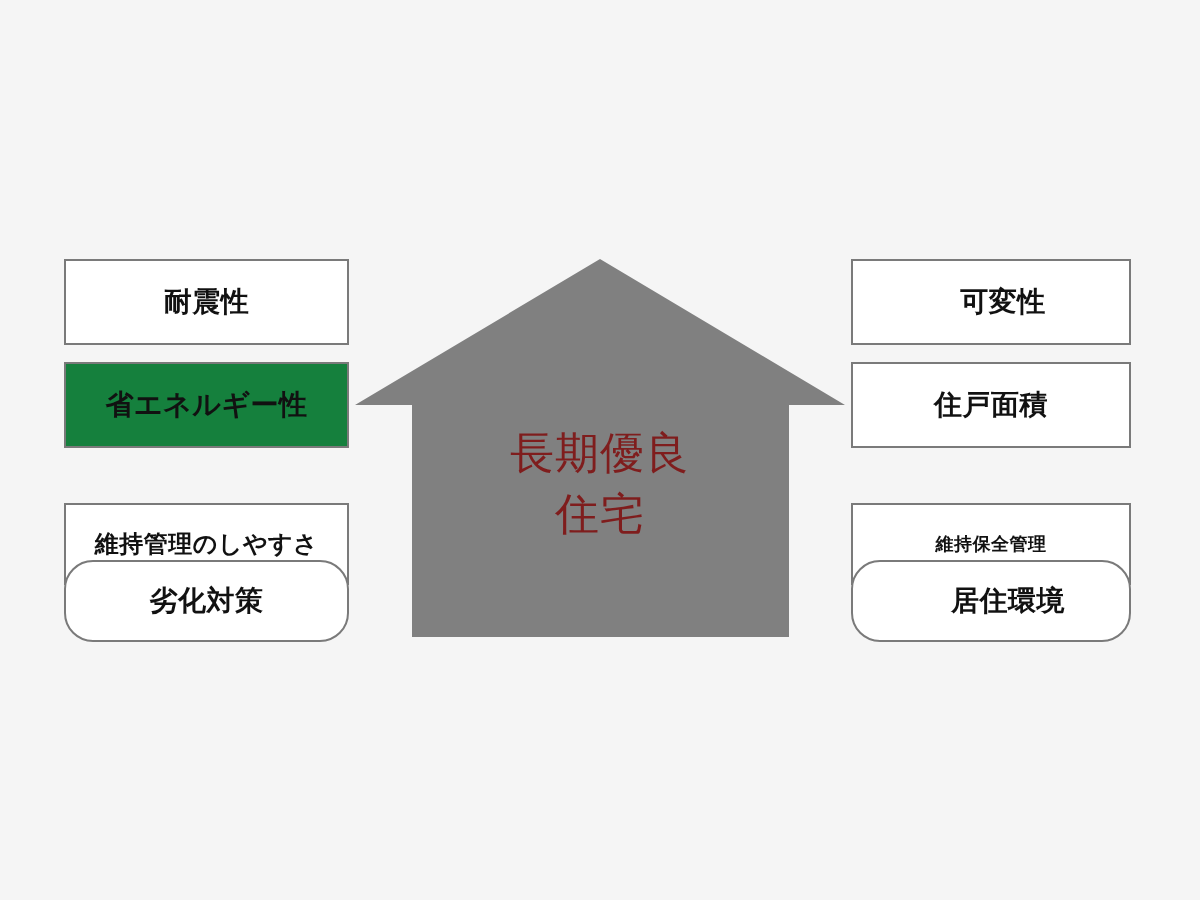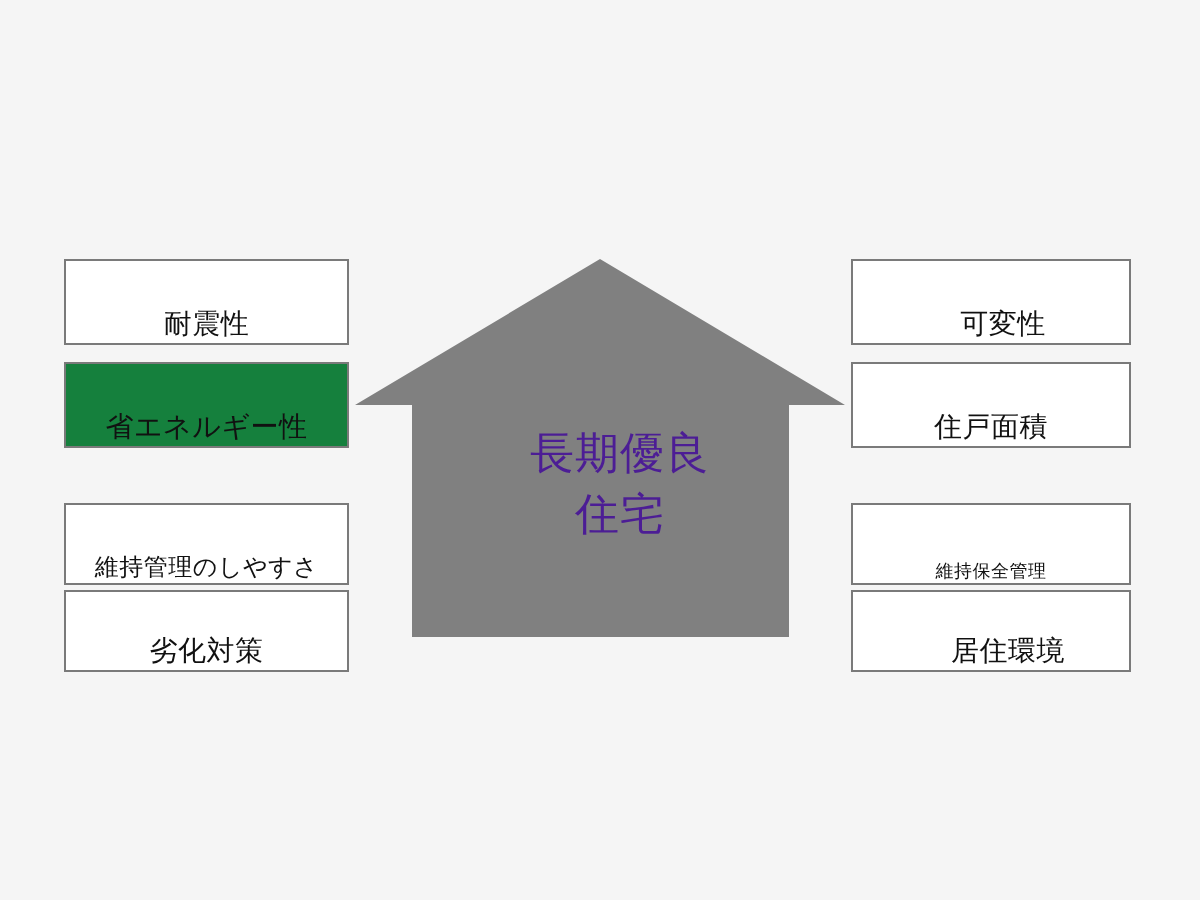--- a/index.html
+++ b/index.html
@@ -50,39 +50,39 @@
     white-space: pre-line;
   }
 
   
   .attr-box {
     position: absolute;
     background: #ffffff;
     border: 2px solid #6d28d9;
     box-sizing: border-box;
     display: flex;
-    align-items: flex-end;
+    align-items: center;
     justify-content: center;
     color: #111111;
-    font-weight: 400;
+    font-weight: 700;
   }
   .attr-box .attr-label {
     display: block;
     text-align: center;
     letter-spacing: 0.5px;
     white-space: nowrap;
   }
 
   .col-left .attr-box  { left: 64px;  width: 285px; }
   .col-right .attr-box { left: 851px; width: 280px; }
 
   .row-0 { top: 259px; height: 86px; }
   .row-1 { top: 362px; height: 86px; }
   .row-2 { top: 460px; height: 82px; margin-top: 43px; }
-  .row-3 { top: 590px; height: 82px; }
+  .row-3 { top: 560px; height: 82px; border-radius: 29px; }
 
   .fs-28 { font-size: 28px; }
   .fs-26 { font-size: 18px; }
   .fs-24 { font-size: 24px; }
 </style>
 </head>
 <body>
 
 <div id="stage" style="background: rgb(245, 245, 245);">
 
@@ -103,21 +103,21 @@
     <div class="attr-box row-3" style="background: rgb(255, 255, 255); border-color: rgb(122, 122, 122); color: rgb(17, 17, 17);">
       <span class="attr-label fs-28">劣化対策</span>
     </div>
 
   </div>
 
   <div class="house-wrap">
     <svg class="house-svg" viewBox="0 0 490 392" xmlns="http://www.w3.org/2000/svg">
       <polygon points="245,7 490,153 434,153 434,385 57,385 57,153 0,153" fill="#808080"></polygon>
     </svg>
-    <div class="house-title" style="color: #4c1d95; padding-left: 20px;">長期優良
+    <div class="house-title" style="color: #7f1d1d;">長期優良
 住宅</div>
   </div>
 
   <div class="col-right">
 
     <div class="attr-box row-0" style="background: rgb(255, 255, 255); border-color: rgb(122, 122, 122); color: rgb(17, 17, 17); padding-left: 24px;">
       <span class="attr-label fs-28">可変性</span>
     </div>
 
     <div class="attr-box row-1" style="background: rgb(255, 255, 255); border-color: rgb(122, 122, 122); color: rgb(17, 17, 17);">

